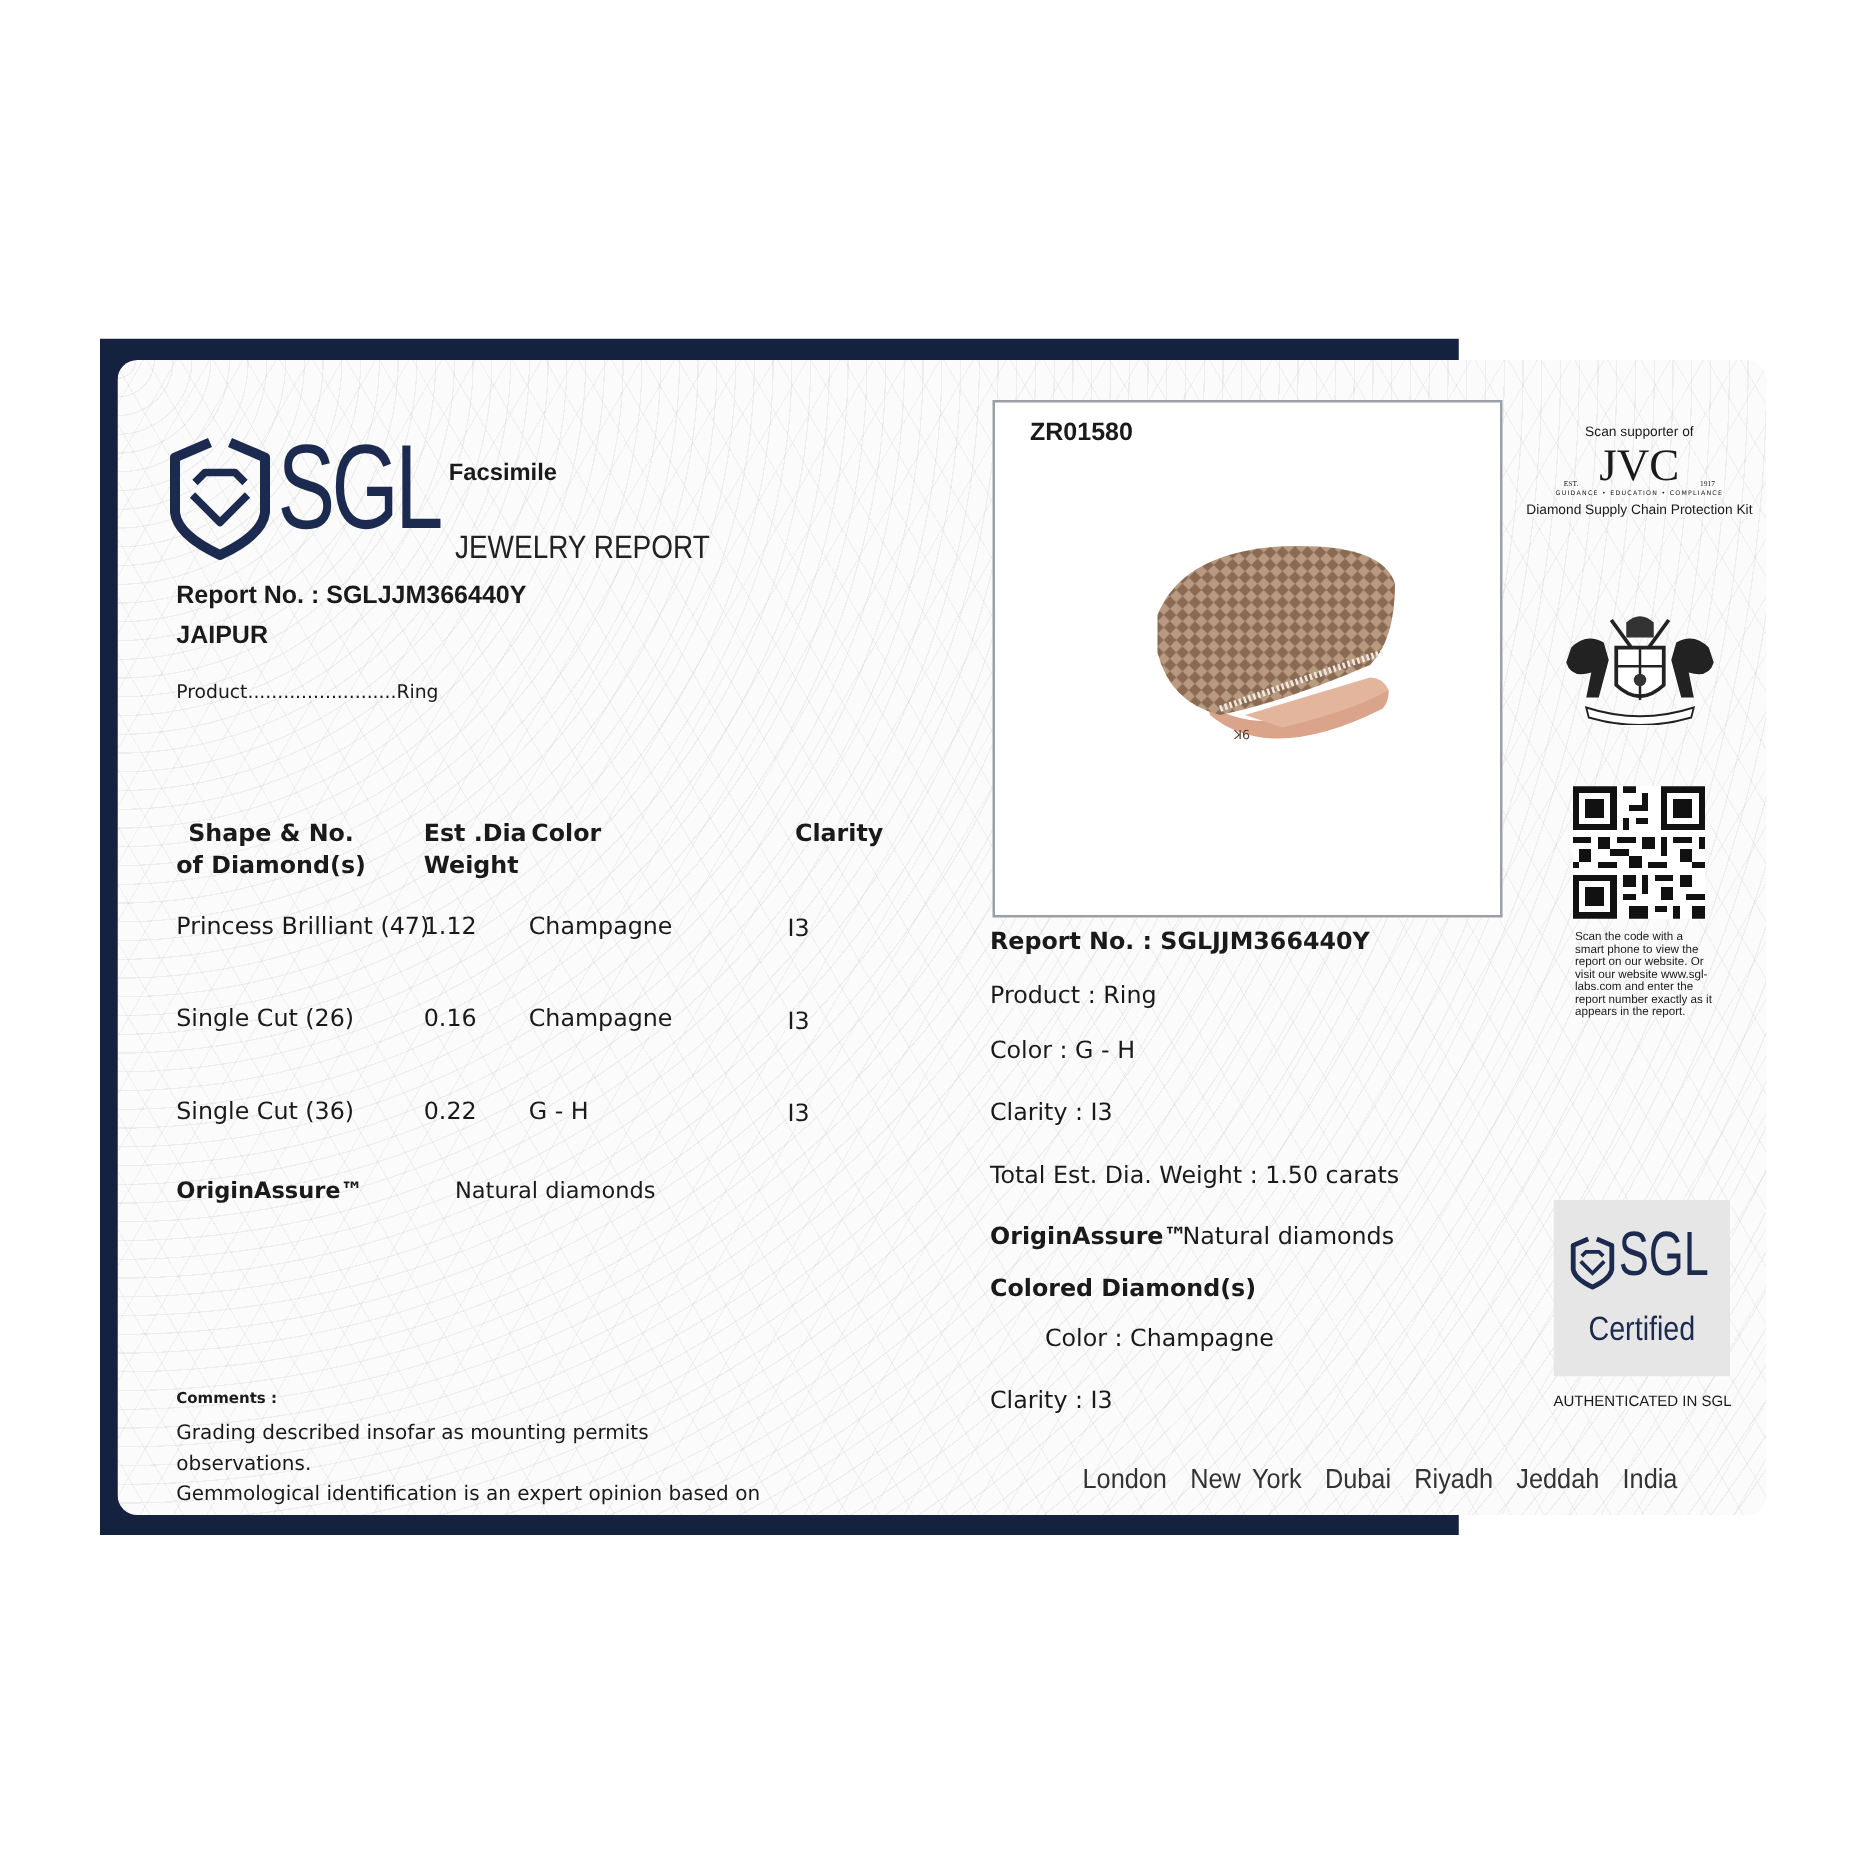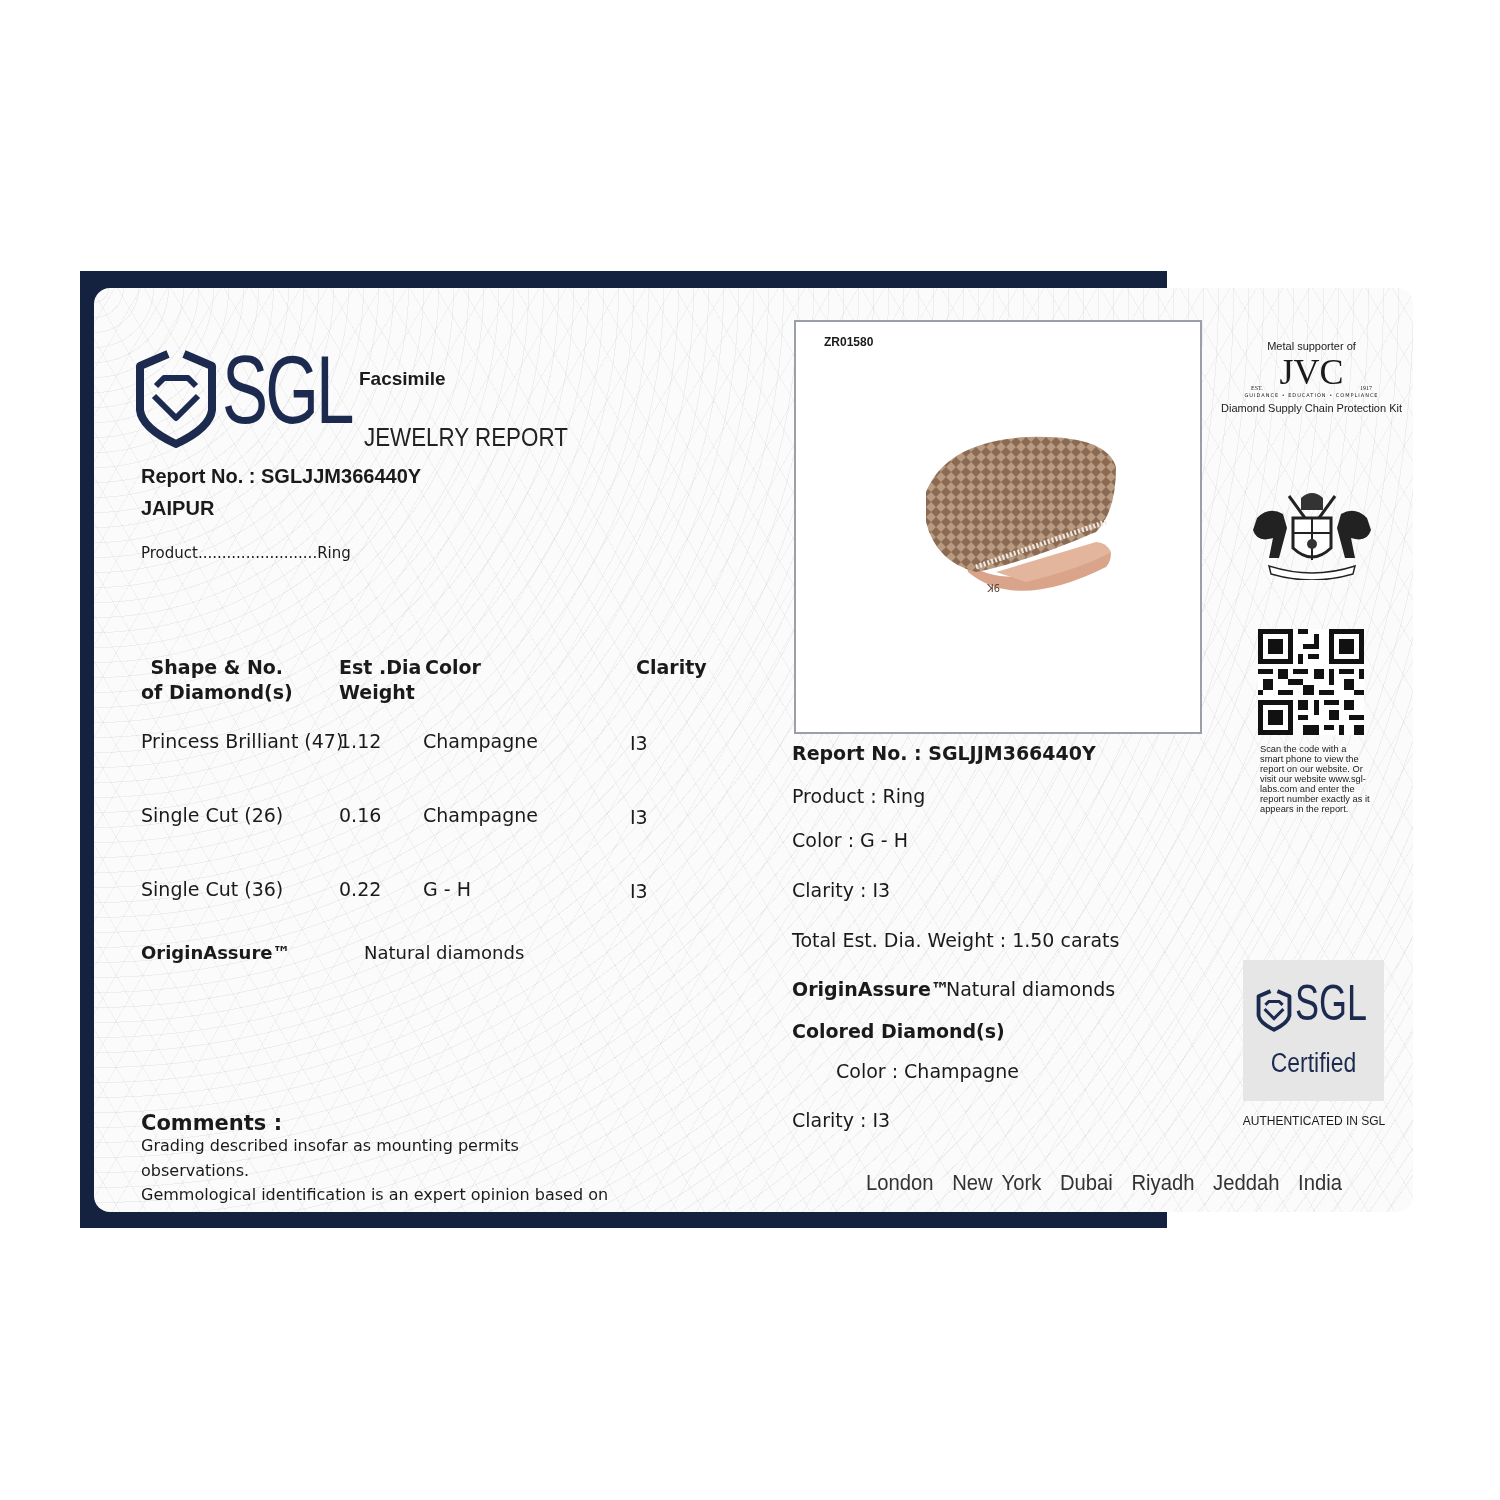--- a/index.html
+++ b/index.html
@@ -28,27 +28,27 @@
     font-weight: 400; line-height: 1;
   }
   .facsimile { left: 265px; top: 80px; font-size: 19px; font-weight: bold; font-family: "Liberation Sans", sans-serif; }
   .jewelry-report { left: 270px; top: 134px; font-size: 26px; font-family: "Liberation Sans", sans-serif; transform: scaleX(0.86); transform-origin: left top; color: #222; }
   .report-no-left { left: 47px; top: 177px; font-size: 20px; font-weight: bold; font-family: "Liberation Sans", sans-serif; }
   .city { left: 47px; top: 209px; font-size: 20px; font-weight: bold; font-family: "Liberation Sans", sans-serif; }
   .kv { font-size: 15px; font-family: "DejaVu Sans", sans-serif; color: #1a1a1a; }
   .kv .dots { letter-spacing: 0px; }
   .th { font-size: 19px; font-weight: bold; font-family: "DejaVu Sans", sans-serif; line-height: 25px; }
   .td { font-size: 19px; font-family: "DejaVu Sans", sans-serif; }
-  .comments-title { left: 47px; top: 823px; font-size: 21px; font-weight: bold; }
+  .comments-title { left: 47px; top: 823px; font-size: 12px; font-weight: bold; }
   .comments-body { left: 47px; top: 846px; font-size: 16px; line-height: 24.5px; width: 470px; }
   .photo-box {
     left: 700px; top: 32px; width: 404px; height: 410px; background: #ffffff;
     border: 2px solid #9aa0a6;
   }
-  .sku { left: 28px; top: 13px; font-size: 12px; font-weight: bold; font-family: "Liberation Sans", sans-serif; }
+  .sku { left: 28px; top: 13px; font-size: 20px; font-weight: bold; font-family: "Liberation Sans", sans-serif; }
   .r-text { font-size: 19px; font-family: "DejaVu Sans", sans-serif; }
   .r-bold { font-size: 19px; font-weight: bold; font-family: "DejaVu Sans", sans-serif; }
   .jvc-block { left: 1125px; top: 52px; width: 185px; text-align: center; }
   .jvc-proud { font-size: 11px; font-family: "Liberation Sans", sans-serif; }
   .jvc-logo { font-family: "Liberation Serif", serif; font-size: 36px; line-height: 40px; position: relative; }
   .jvc-est { position: absolute; left: 32px; top: 16px; font-size: 6px; }
   .jvc-year { position: absolute; right: 32px; top: 16px; font-size: 6px; }
   .jvc-tag { font-size: 5px; letter-spacing: 1px; }
   .jvc-kit { font-size: 11px; font-family: "Liberation Sans", sans-serif; margin-top: 4px; }
   .qr { left: 1164px; top: 341px; width: 106px; height: 106px; background: #fff; }
@@ -143,21 +143,21 @@
     <div class="abs r-text" style="left:698px; top:541px;">Color : G - H</div>
     <div class="abs r-text" style="left:698px; top:591px;">Clarity : I3</div>
     <div class="abs r-text" style="left:698px; top:641px;">Total Est. Dia. Weight : 1.50 carats</div>
     <div class="abs r-bold" style="left:698px; top:690px;">OriginAssure™</div>
     <div class="abs r-text" style="left:852px; top:690px;">Natural diamonds</div>
     <div class="abs r-bold" style="left:698px; top:732px;">Colored Diamond(s)</div>
     <div class="abs r-text" style="left:698px; top:772px;margin-left:44px;">Color : Champagne</div>
     <div class="abs r-text" style="left:698px; top:821px;">Clarity : I3</div>
 
     <div class="abs jvc-block">
-      <div class="jvc-proud">Metal supporter of</div>
+      <div class="jvc-proud">Scan supporter of</div>
       <div class="jvc-logo">
         <span class="jvc-est">EST.</span>
         <span>JVC</span>
         <span class="jvc-year">1917</span>
       </div>
       <div class="jvc-tag">GUIDANCE • EDUCATION • COMPLIANCE</div>
       <div class="jvc-kit">Diamond Supply Chain Protection Kit</div>
     </div>
 
     <svg class="abs" style="left:1155px; top:200px;" width="126" height="92" viewBox="0 0 126 92">

